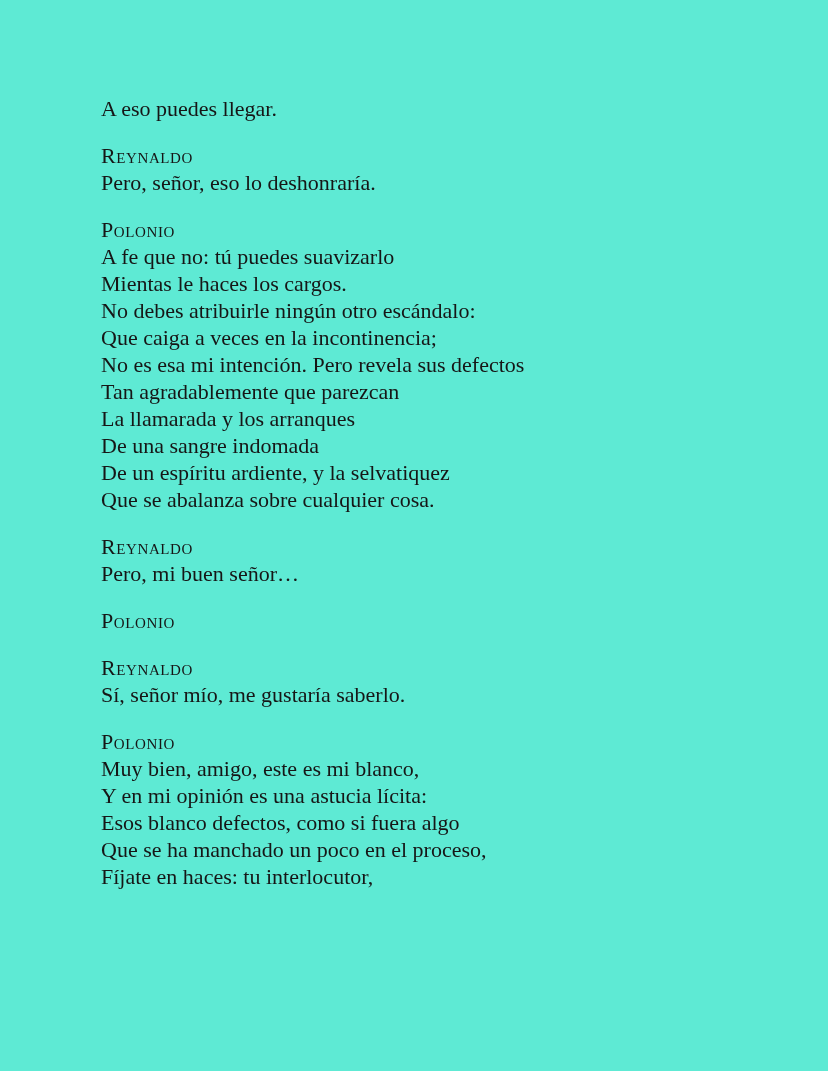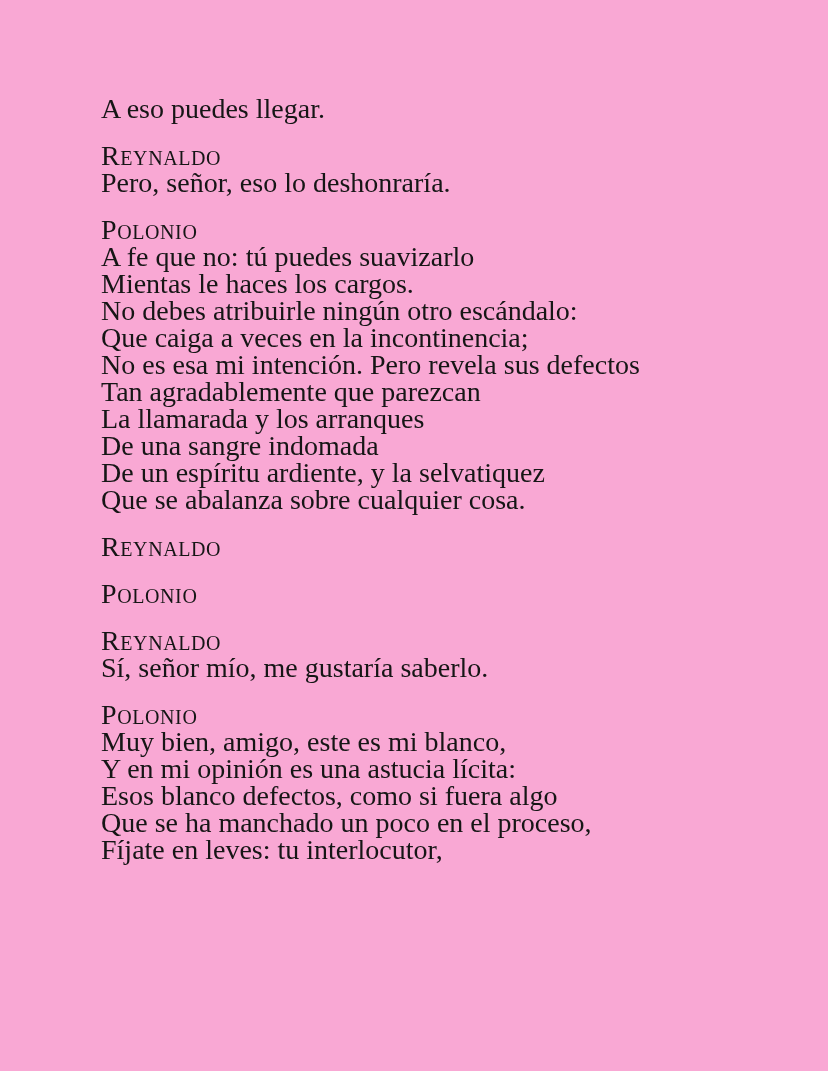--- a/index.html
+++ b/index.html
@@ -4,25 +4,25 @@
 <style>
   html, body {
     margin: 0;
     padding: 0;
     background: #ffffff;
   }
   .page {
     position: relative;
     width: 828px;
     height: 1071px;
-    background: #f9a8d4;
+    background: #5eead4;
     box-sizing: border-box;
     padding: 95px 40px 0 101px;
     font-family: "Liberation Serif", "DejaVu Serif", serif;
-    font-size: 28px;
+    font-size: 22px;
     line-height: 27px;
     color: #161616;
     overflow: hidden;
   }
   .block {
     margin: 0 0 20px 0;
   }
   .block p {
     margin: 0;
     padding: 0;
@@ -58,33 +58,34 @@
     <p class="line">No es esa mi intención. Pero revela sus defectos</p>
     <p class="line">Tan agradablemente que parezcan</p>
     <p class="line">La llamarada y los arranques</p>
     <p class="line">De una sangre indomada</p>
     <p class="line">De un espíritu ardiente, y la selvatiquez</p>
     <p class="line">Que se abalanza sobre cualquier cosa.</p>
   </section>
 
   <section class="block">
     <p class="speaker">Reynaldo</p>
+    <p class="line">Pero, mi buen señor…</p>
   </section>
 
   <section class="block">
     <p class="speaker">Polonio</p>
   </section>
 
   <section class="block">
     <p class="speaker">Reynaldo</p>
     <p class="line">Sí, señor mío, me gustaría saberlo.</p>
   </section>
 
   <section class="block">
     <p class="speaker">Polonio</p>
     <p class="line">Muy bien, amigo, este es mi blanco,</p>
     <p class="line">Y en mi opinión es una astucia lícita:</p>
     <p class="line">Esos blanco defectos, como si fuera algo</p>
     <p class="line">Que se ha manchado un poco en el proceso,</p>
-    <p class="line">Fíjate en leves: tu interlocutor,</p>
+    <p class="line">Fíjate en haces: tu interlocutor,</p>
   </section>
 
 </div>
 
 </body></html>

